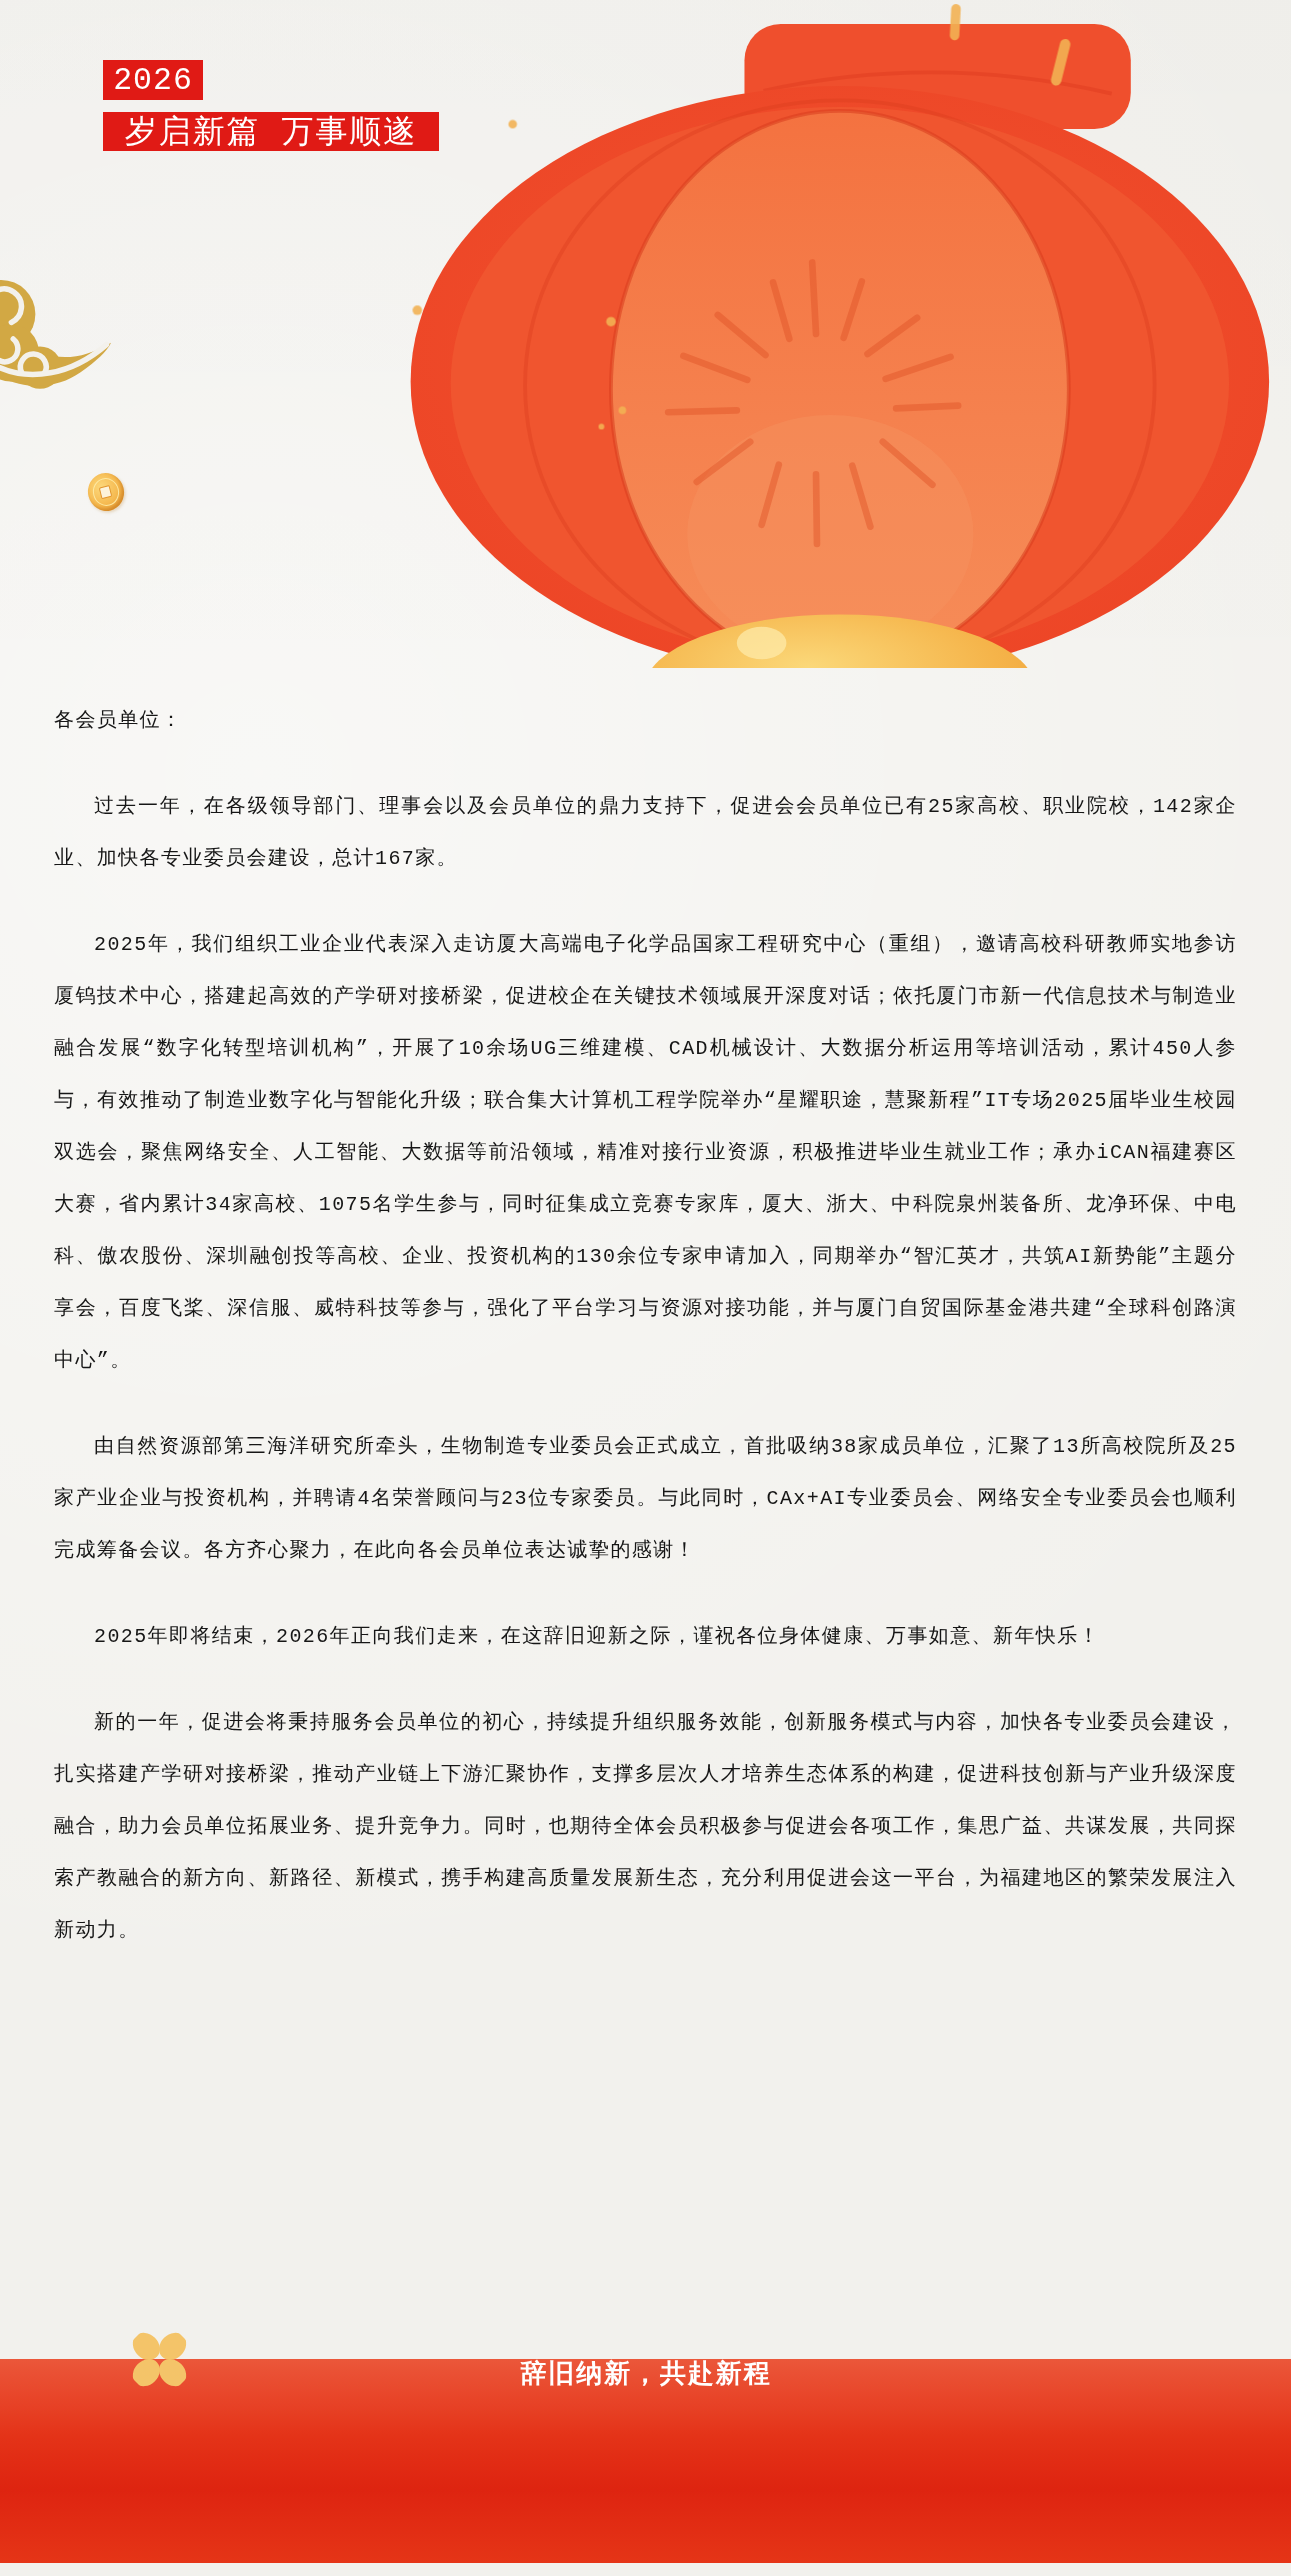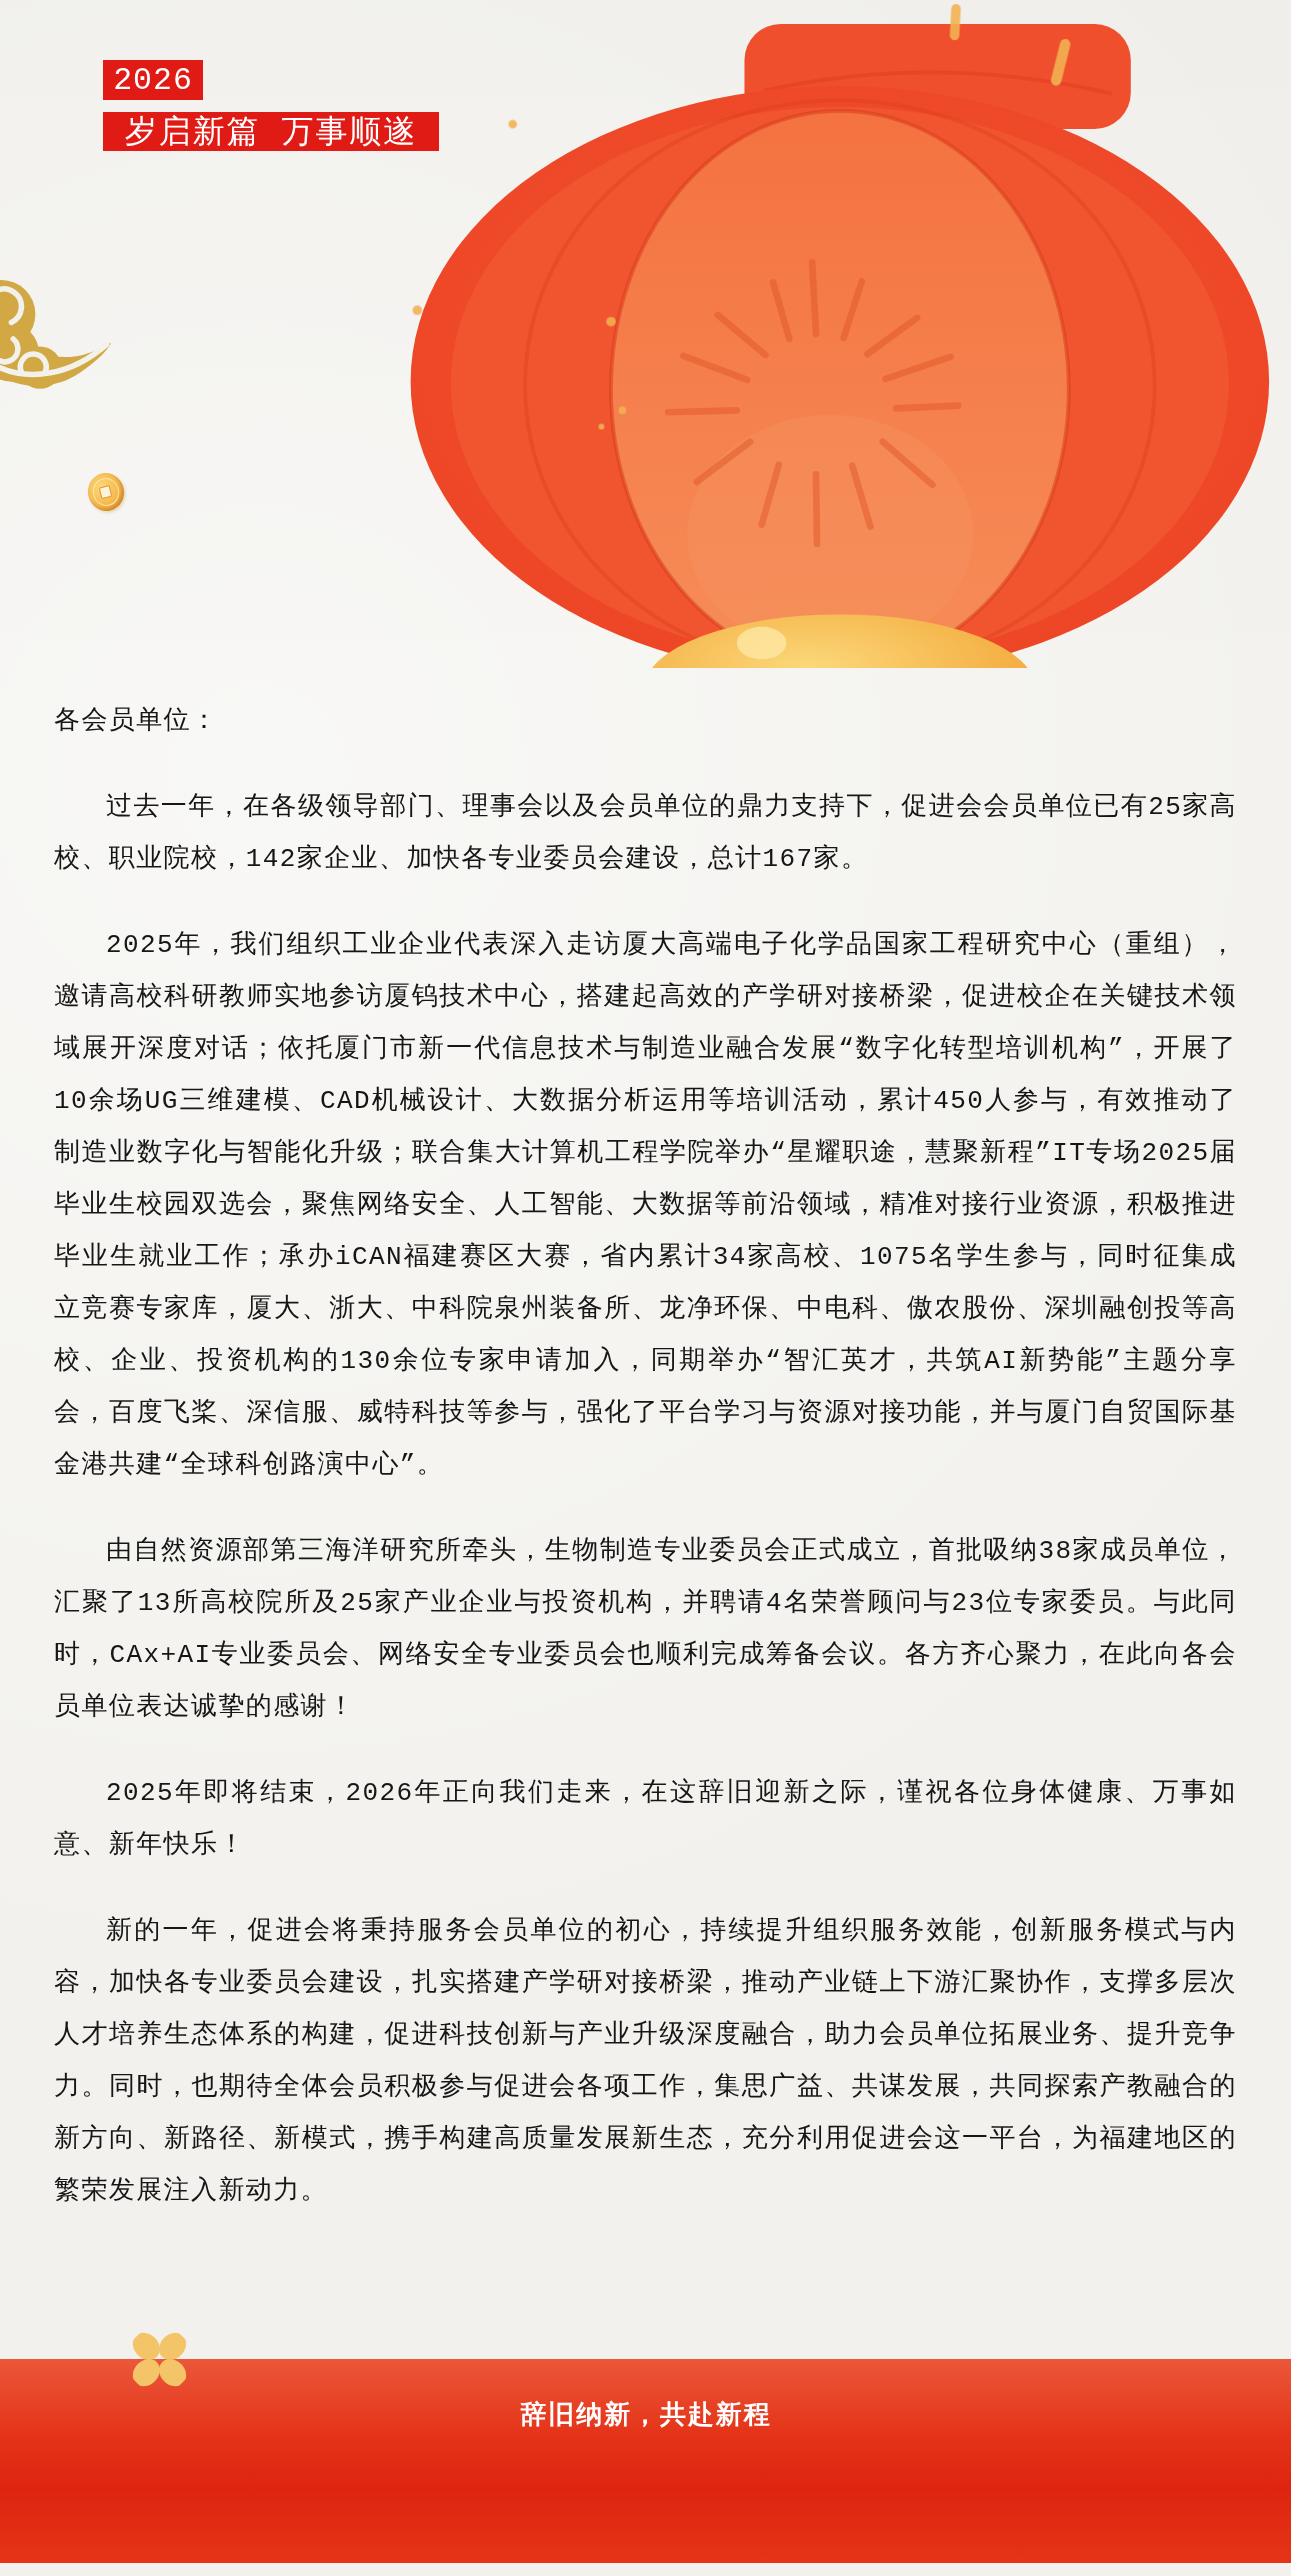--- a/index.html
+++ b/index.html
@@ -25,33 +25,33 @@
     transform:rotate(-14deg);
   }
   .coin-ring{position:absolute;left:4.8px;top:4.8px;right:4.8px;bottom:4.8px;border-radius:50%;border:1.9px solid rgba(253,236,170,.9);}
   .coin-hole{
     position:absolute;left:12.4px;top:13.4px;width:10.5px;height:11.4px;border-radius:1.9px;
     background:#fdf3da;border:1.9px solid #e2952d;box-sizing:border-box;
   }
   
   .letter{
     position:absolute;left:54px;top:695px;width:1183px;color:#161616;
-    font-size:26px;line-height:52px;letter-spacing:1.4px;
+    font-size:20px;line-height:52px;letter-spacing:1.4px;
     text-align:justify;
   }
   .letter p{margin:0 0 34px 0;}
   .letter p.para{text-indent:2em;}
   
   .footer{
     position:absolute;left:0;top:2359px;width:1292px;height:204px;
     background:linear-gradient(180deg,#eb573a 0%,#e43318 38%,#de2410 64%,#e53517 100%);
     text-align:center;
   }
   .footer-line{margin:0;color:#ffffff;font-size:26px;line-height:32px;font-weight:bold;letter-spacing:1.9px;}
-  .footer-line-1{padding-top:41px;}
+  .footer-line-1{}
   .footer-line-2{padding-top:30px;}
   .flower{position:absolute;left:127px;top:-32px;width:65px;height:65px;transform:rotate(45deg);}
 </style>
 </head>
 <body>
 
 <div class="page">
 
   <div class="badge badge-year">2026</div>
   <div class="badge badge-slogan">岁启新篇 万事顺遂</div>

